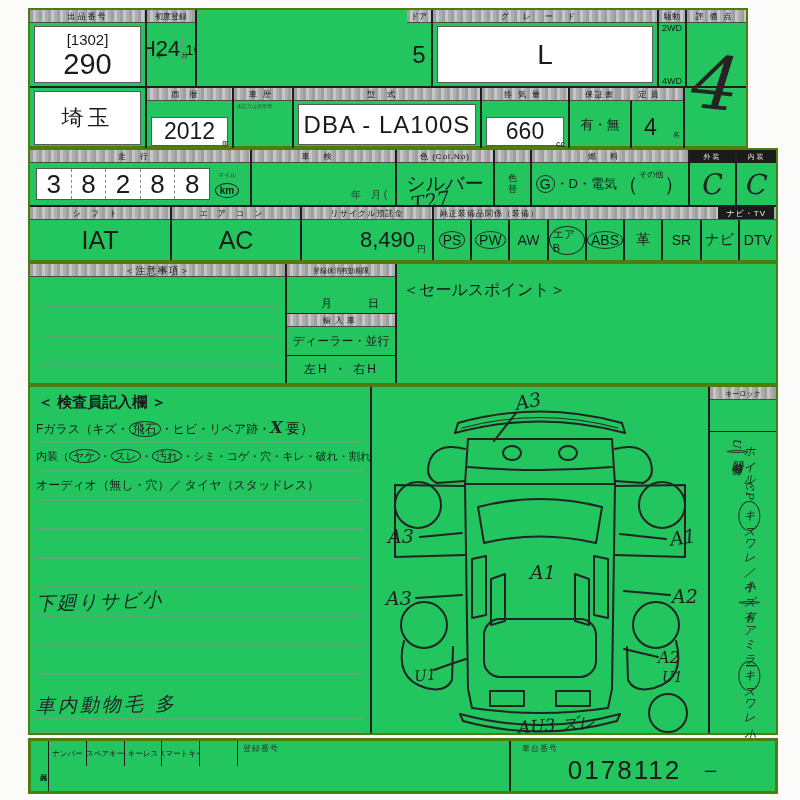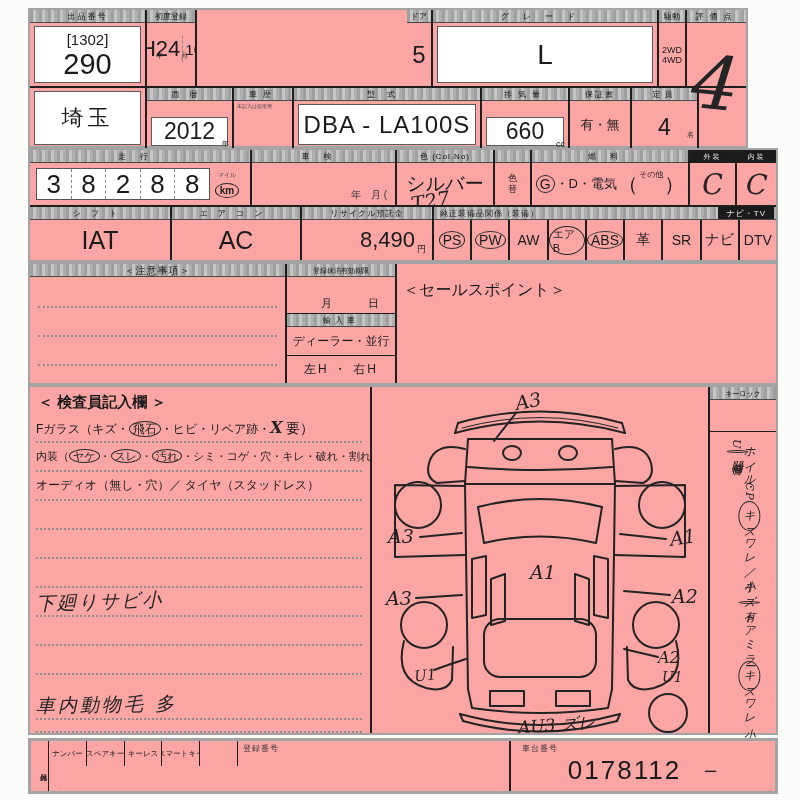--- a/index.html
+++ b/index.html
@@ -1,19 +1,19 @@
 <!DOCTYPE html>
 <html><head>
 <meta charset="utf-8">
 <style>
 *{box-sizing:border-box;margin:0;padding:0}
 html,body{width:800px;height:800px}
 body{font-family:"Liberation Sans","DejaVu Sans",sans-serif;background:#eceme8;color:#1a1a1a}
 #sheet{position:relative;width:800px;height:800px;background:#fbfbf9;overflow:hidden}
-.blk{position:absolute;border:2px solid #a3a3a3;background:#fca5a5}
+.blk{position:absolute;border:2px solid #4d7c0f;background:#22c55e}
 .cell{position:absolute;top:0;bottom:0;border-right:2px solid #1e1e1e;overflow:hidden}
 .rowline{position:absolute;left:0;right:0;border-bottom:2px solid #1e1e1e}
 .h{height:13px;background:repeating-linear-gradient(90deg,#9f9f9f 0 3px,#c6c6c6 3px 6px,#aeaeae 6px 9px);font-size:8px;line-height:13px;text-align:center;color:#121212;letter-spacing:2px;overflow:hidden;white-space:nowrap;border-bottom:1px solid #4a4a4a}
 .hd{height:13px;background:#1b1b1b;color:#ececec;font-size:7px;line-height:13px;text-align:center;letter-spacing:2px;overflow:hidden;white-space:nowrap}
 .v{display:flex;align-items:center;justify-content:center;font-size:24px}
 .inset{border:1px solid #5a5a5a;margin:3px 4px;flex:1;display:flex;align-items:center;justify-content:center;background:#fff}
 .fill{position:absolute;left:0;right:0;top:13px;bottom:0;display:flex}
 .hand{font-family:"DejaVu Serif","DejaVu Sans",serif;font-style:italic;color:#242424}
 .circ{border:1.6px solid #2a2a2a;border-radius:50%;padding:0 3px}
 .dotline{border-bottom:2px dotted #8d8d8d}
@@ -61,21 +61,21 @@
       <div class="cell" style="left:403px;width:226px">
         <div class="h" style="letter-spacing:14px">グレード</div>
         <div class="fill">
             <div class="inset">
               <span style="font-size:28px">L</span>
             </div>
           </div>
       </div>
       <div class="cell" style="left:629px;width:28px">
         <div class="h" style="letter-spacing:0">駆動</div>
-        <div class="fill" style="flex-direction:column;justify-content:center;align-items:center">
+        <div class="fill" style="flex-direction:column;justify-content:space-between;align-items:center">
           <span style="font-size:9px">2WD</span>
           <span style="font-size:9px">4WD</span>
         </div>
       </div>
       <div class="cell" style="left:657px;right:0;border-right:none">
         <div class="h" style="letter-spacing:6px">評価点</div>
       </div>
     </div>
 
     <div style="position:absolute;left:0;right:0;top:78px;height:60px">
@@ -115,21 +115,21 @@
             </div>
           <span class="unit" style="position:absolute;right:3px;bottom:0">cc</span>
           </div>
       </div>
       <div class="cell" style="left:540px;width:62px">
         <div class="h" style="letter-spacing:2px">保証書</div>
         <div class="fill v">
             <span style="font-size:13px">有・無</span>
           </div>
       </div>
-      <div class="cell" style="left:602px;width:67px">
+      <div class="cell" style="left:588px;width:67px">
         <div class="h" style="letter-spacing:4px">定員</div>
         <div class="fill v" style="position:relative">
             <span style="font-size:23px">4</span>
           <span class="unit" style="position:absolute;right:3px;bottom:1px;font-size:7px">名</span>
           </div>
       </div>
       <div class="cell" style="left:657px;right:0;border-right:none"></div>
     </div>
 
     <div class="hand" style="position:absolute;left:662px;top:36px;font-size:74px;transform:rotate(6deg);font-weight:400;line-height:1">4</div>

